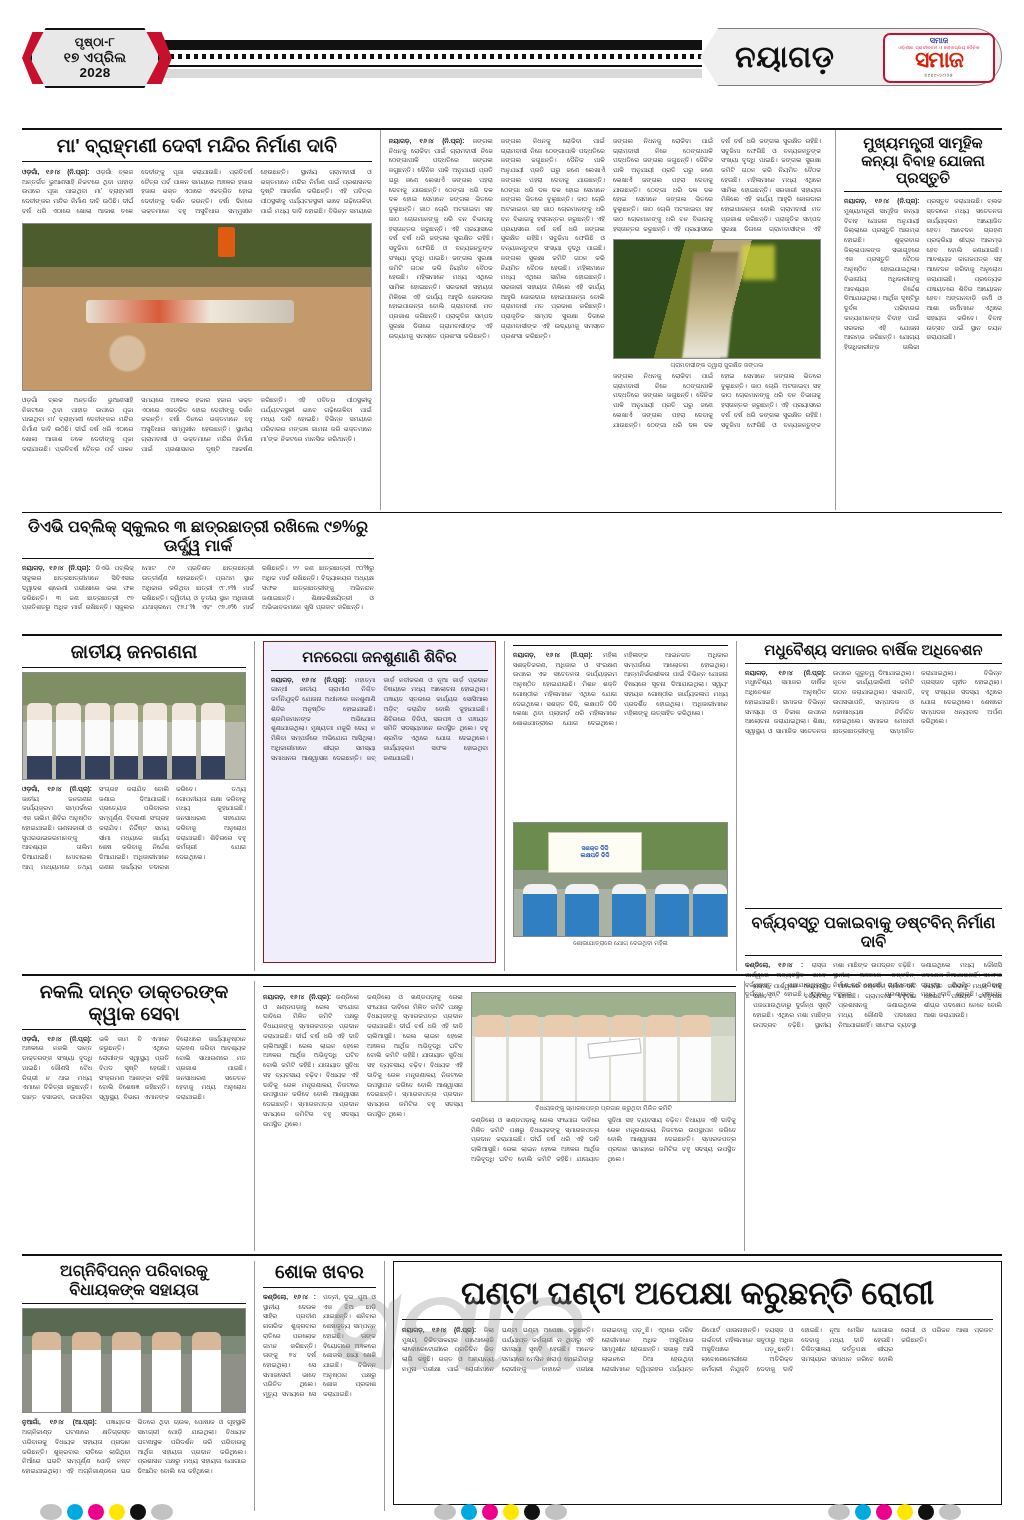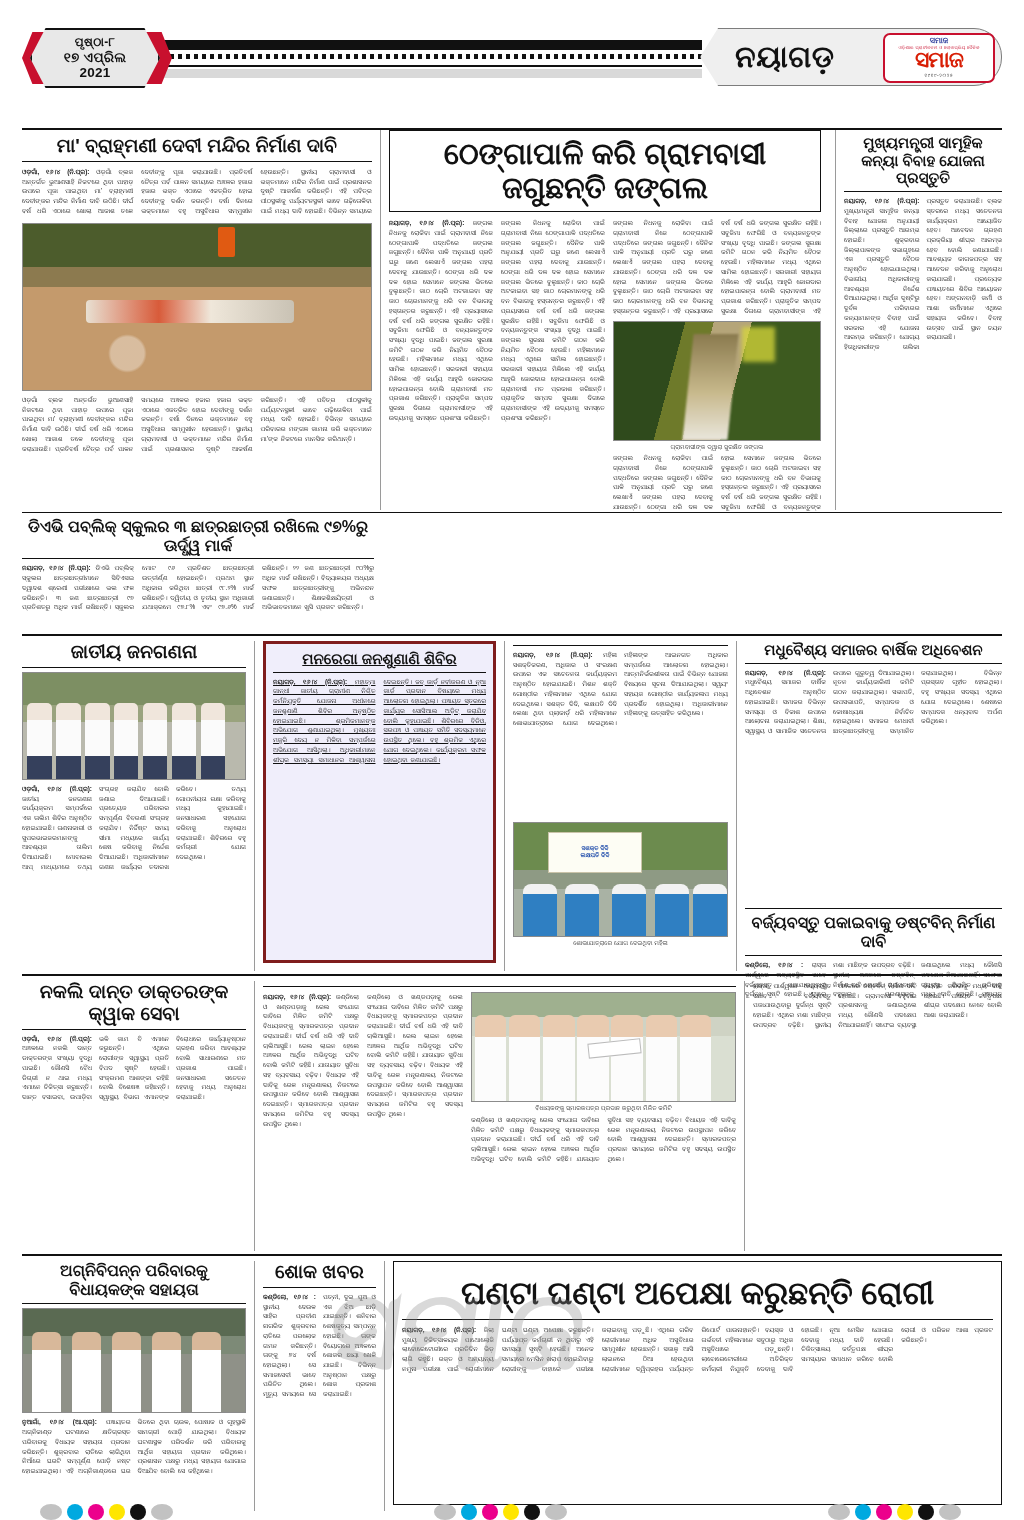--- a/index.html
+++ b/index.html
@@ -121,21 +121,21 @@
       background:linear-gradient(to bottom,#e9cbb0 0 26%, #fcfcfc 26% 100%); border-radius:6px 6px 0 0; }
   .ph-memo .paper { position:absolute; left:44%; top:44%; width:20%; height:14%; background:#fff;
       transform:rotate(-6deg); border:.5px solid #bbb; }
 
   
   .ph-relief { background:linear-gradient(to bottom,#5a6a52 0 26%, #7d8a77 26% 44%, #8f9188 44% 100%); }
   .ph-relief .fig { position:absolute; bottom:0; width:13%; height:78%;
       background:linear-gradient(to bottom,#d8b89a 0 22%, #ffffff 22% 100%); border-radius:6px 6px 0 0; }
 
   
-  .boxed { border:3px solid #7f1d1d; padding:6px 7px;text-decoration:underline; }
+  .boxed { border:1px solid #7f1d1d; padding:6px 7px; }
   .boxed-shaded { background:#f0eefb; }
 
   .redbar {
     background:#e8112d; color:#fff; border-radius:22px; text-align:center;
     font-size:19px; font-weight:bold; padding:6px 10px; letter-spacing:.2px;
   }
 
   .watermark {
     position:absolute; left:270px; top:595px; width:330px; height:190px;
     pointer-events:none; z-index:5; opacity:.33;
@@ -157,21 +157,21 @@
 <body>
 
 <div class="page">
 
   <div class="masthead">
     <div class="dateplate-red-l"></div>
     <div class="dateplate-red-r"></div>
     <div class="dateplate">
       <div class="dp-line">ପୃଷ୍ଠା-୮</div>
       <div class="dp-line big">୧୭ ଏପ୍ରିଲ</div>
-      <div class="dp-line big">2021</div>
+      <div class="dp-line big">2028</div>
     </div>
 
     <div class="rulebar">
       <div class="rule-solid"></div>
       <div class="rule-dots"></div>
       <div class="rule-thin"></div>
       <div class="rule-gray"></div>
     </div>
 
     <div class="editionplate">
@@ -198,23 +198,20 @@
           <span class="dl">ଓଡ଼ଗାଁ, ୧୬।୪ (ନି.ପ୍ର):</span>
           <span>ଓଡ଼ଗାଁ ବ୍ଲକ ଅନ୍ତର୍ଗତ ଭୁଆଣସାହି ନିକଟରେ ଥିବା ପାହାଡ଼ ଉପରେ ପୂଜା ପାଇଥିବା ମା' ବ୍ରାହ୍ମଣୀ ଦେବୀଙ୍କର ମନ୍ଦିର ନିର୍ମାଣ ଦାବି ଉଠିଛି। ଦୀର୍ଘ ବର୍ଷ ଧରି ଏଠାରେ ଖୋଲା ଆକାଶ ତଳେ ଦେବୀଙ୍କୁ ପୂଜା କରାଯାଉଛି। ପ୍ରତିବର୍ଷ ଚୈତ୍ର ପର୍ବ ପାଳନ ସମୟରେ ଅଞ୍ଚଳର ହଜାର ହଜାର ଭକ୍ତ ଏଠାରେ ଏକତ୍ରିତ ହୋଇ ଦେବୀଙ୍କୁ ଦର୍ଶନ କରନ୍ତି। ବର୍ଷା ଦିନରେ ଭକ୍ତମାନେ ବହୁ ଅସୁବିଧାର ସମ୍ମୁଖୀନ ହେଉଛନ୍ତି। ସ୍ଥାନୀୟ ଗ୍ରାମବାସୀ ଓ ଭକ୍ତମାନେ ମନ୍ଦିର ନିର୍ମାଣ ପାଇଁ ପ୍ରଶାସନର ଦୃଷ୍ଟି ଆକର୍ଷଣ କରିଛନ୍ତି। ଏହି ପବିତ୍ର ପୀଠସ୍ଥଳୀକୁ ପର୍ଯ୍ୟଟନସ୍ଥଳୀ ଭାବେ ଗଢ଼ିତୋଳିବା ପାଇଁ ମଧ୍ୟ ଦାବି ହୋଇଛି। ବିଭିନ୍ନ ସମୟରେ ପରିବାରର ମଙ୍ଗଳ କାମନା କରି ଭକ୍ତମାନେ ମା'ଙ୍କ ନିକଟରେ ମାନସିକ କରିଥାନ୍ତି।</span>
         </div>
         <div class="photo ph-temple" style="height:168px; margin:4px 0 4px 0;"></div>
         <div class="btext" style="column-count:3; column-gap:8px; height:140px;">
           <span>ଓଡ଼ଗାଁ ବ୍ଲକ ଅନ୍ତର୍ଗତ ଭୁଆଣସାହି ନିକଟରେ ଥିବା ପାହାଡ଼ ଉପରେ ପୂଜା ପାଇଥିବା ମା' ବ୍ରାହ୍ମଣୀ ଦେବୀଙ୍କର ମନ୍ଦିର ନିର୍ମାଣ ଦାବି ଉଠିଛି। ଦୀର୍ଘ ବର୍ଷ ଧରି ଏଠାରେ ଖୋଲା ଆକାଶ ତଳେ ଦେବୀଙ୍କୁ ପୂଜା କରାଯାଉଛି। ପ୍ରତିବର୍ଷ ଚୈତ୍ର ପର୍ବ ପାଳନ ସମୟରେ ଅଞ୍ଚଳର ହଜାର ହଜାର ଭକ୍ତ ଏଠାରେ ଏକତ୍ରିତ ହୋଇ ଦେବୀଙ୍କୁ ଦର୍ଶନ କରନ୍ତି। ବର୍ଷା ଦିନରେ ଭକ୍ତମାନେ ବହୁ ଅସୁବିଧାର ସମ୍ମୁଖୀନ ହେଉଛନ୍ତି। ସ୍ଥାନୀୟ ଗ୍ରାମବାସୀ ଓ ଭକ୍ତମାନେ ମନ୍ଦିର ନିର୍ମାଣ ପାଇଁ ପ୍ରଶାସନର ଦୃଷ୍ଟି ଆକର୍ଷଣ କରିଛନ୍ତି। ଏହି ପବିତ୍ର ପୀଠସ୍ଥଳୀକୁ ପର୍ଯ୍ୟଟନସ୍ଥଳୀ ଭାବେ ଗଢ଼ିତୋଳିବା ପାଇଁ ମଧ୍ୟ ଦାବି ହୋଇଛି। ବିଭିନ୍ନ ସମୟରେ ପରିବାରର ମଙ୍ଗଳ କାମନା କରି ଭକ୍ତମାନେ ମା'ଙ୍କ ନିକଟରେ ମାନସିକ କରିଥାନ୍ତି।</span>
         </div>
       </div>
 
       <div class="vsep" style="width:452px; padding:0 8px;">
-        <div style="border:1.4px solid #111; padding:6px 8px 7px;">
-          <h1 class="hl-xl">ଠେଙ୍ଗାପାଳି କରି ଗ୍ରାମବାସୀ ଜଗୁଛନ୍ତି ଜଙ୍ଗଲ</h1>
-        </div>
         <div style="display:flex; gap:8px; margin-top:6px; height:300px;">
           <div class="btext" style="width:25%;">
             <span class="dl">ନୟାଗଡ଼, ୧୬।୪ (ନି.ପ୍ର):</span>
             <span>ଜଙ୍ଗଲ ନିଧନକୁ ରୋକିବା ପାଇଁ ଗ୍ରାମବାସୀ ନିଜେ ଠେଙ୍ଗାପାଳି ପଦ୍ଧତିରେ ଜଙ୍ଗଲ ଜଗୁଛନ୍ତି। ଦୈନିକ ପାଳି ଅନୁଯାୟୀ ପ୍ରତି ଘରୁ ଜଣେ ଲେଖାଏଁ ଜଙ୍ଗଲ ପହରା ଦେବାକୁ ଯାଉଛନ୍ତି। ଠେଙ୍ଗା ଧରି ଦଳ ଦଳ ହୋଇ ସେମାନେ ଜଙ୍ଗଲ ଭିତରେ ବୁଲୁଛନ୍ତି। କାଠ ଚୋରି ଅଟକାଇବା ସହ କାଠ ଚୋରମାନଙ୍କୁ ଧରି ବନ ବିଭାଗକୁ ହସ୍ତାନ୍ତର କରୁଛନ୍ତି। ଏହି ପ୍ରୟାସରେ ବର୍ଷ ବର୍ଷ ଧରି ଜଙ୍ଗଲ ସୁରକ୍ଷିତ ରହିଛି। ସବୁଜିମା ଫେରିଛି ଓ ବନ୍ୟଜନ୍ତୁଙ୍କ ସଂଖ୍ୟା ବୃଦ୍ଧି ପାଇଛି। ଜଙ୍ଗଲ ସୁରକ୍ଷା କମିଟି ଗଠନ କରି ନିୟମିତ ବୈଠକ ହେଉଛି। ମହିଳାମାନେ ମଧ୍ୟ ଏଥିରେ ସାମିଲ ହୋଇଛନ୍ତି। ସରକାରୀ ସହାୟତା ମିଳିଲେ ଏହି କାର୍ଯ୍ୟ ଆହୁରି ଜୋରଦାର ହୋଇପାରନ୍ତା ବୋଲି ଗ୍ରାମବାସୀ ମତ ପ୍ରକାଶ କରିଛନ୍ତି। ପ୍ରାକୃତିକ ସମ୍ପଦ ସୁରକ୍ଷା ଦିଗରେ ଗ୍ରାମବାସୀଙ୍କ ଏହି ଉଦ୍ୟମକୁ ସମସ୍ତେ ପ୍ରଶଂସା କରିଛନ୍ତି।</span>
           </div>
           <div class="btext" style="width:25%;">
             <span>ଜଙ୍ଗଲ ନିଧନକୁ ରୋକିବା ପାଇଁ ଗ୍ରାମବାସୀ ନିଜେ ଠେଙ୍ଗାପାଳି ପଦ୍ଧତିରେ ଜଙ୍ଗଲ ଜଗୁଛନ୍ତି। ଦୈନିକ ପାଳି ଅନୁଯାୟୀ ପ୍ରତି ଘରୁ ଜଣେ ଲେଖାଏଁ ଜଙ୍ଗଲ ପହରା ଦେବାକୁ ଯାଉଛନ୍ତି। ଠେଙ୍ଗା ଧରି ଦଳ ଦଳ ହୋଇ ସେମାନେ ଜଙ୍ଗଲ ଭିତରେ ବୁଲୁଛନ୍ତି। କାଠ ଚୋରି ଅଟକାଇବା ସହ କାଠ ଚୋରମାନଙ୍କୁ ଧରି ବନ ବିଭାଗକୁ ହସ୍ତାନ୍ତର କରୁଛନ୍ତି। ଏହି ପ୍ରୟାସରେ ବର୍ଷ ବର୍ଷ ଧରି ଜଙ୍ଗଲ ସୁରକ୍ଷିତ ରହିଛି। ସବୁଜିମା ଫେରିଛି ଓ ବନ୍ୟଜନ୍ତୁଙ୍କ ସଂଖ୍ୟା ବୃଦ୍ଧି ପାଇଛି। ଜଙ୍ଗଲ ସୁରକ୍ଷା କମିଟି ଗଠନ କରି ନିୟମିତ ବୈଠକ ହେଉଛି। ମହିଳାମାନେ ମଧ୍ୟ ଏଥିରେ ସାମିଲ ହୋଇଛନ୍ତି। ସରକାରୀ ସହାୟତା ମିଳିଲେ ଏହି କାର୍ଯ୍ୟ ଆହୁରି ଜୋରଦାର ହୋଇପାରନ୍ତା ବୋଲି ଗ୍ରାମବାସୀ ମତ ପ୍ରକାଶ କରିଛନ୍ତି। ପ୍ରାକୃତିକ ସମ୍ପଦ ସୁରକ୍ଷା ଦିଗରେ ଗ୍ରାମବାସୀଙ୍କ ଏହି ଉଦ୍ୟମକୁ ସମସ୍ତେ ପ୍ରଶଂସା କରିଛନ୍ତି।</span>
           </div>
           <div style="width:50%;">
             <div class="btext" style="column-count:2; column-gap:8px; height:100px;">

